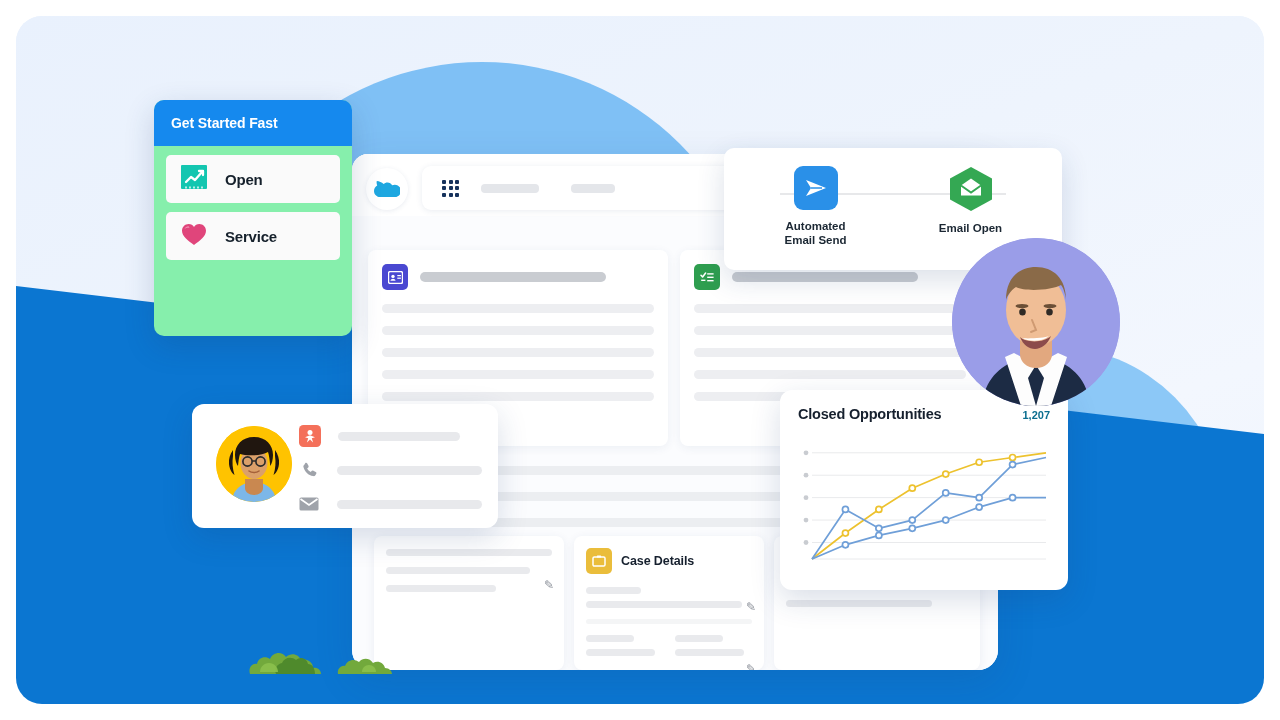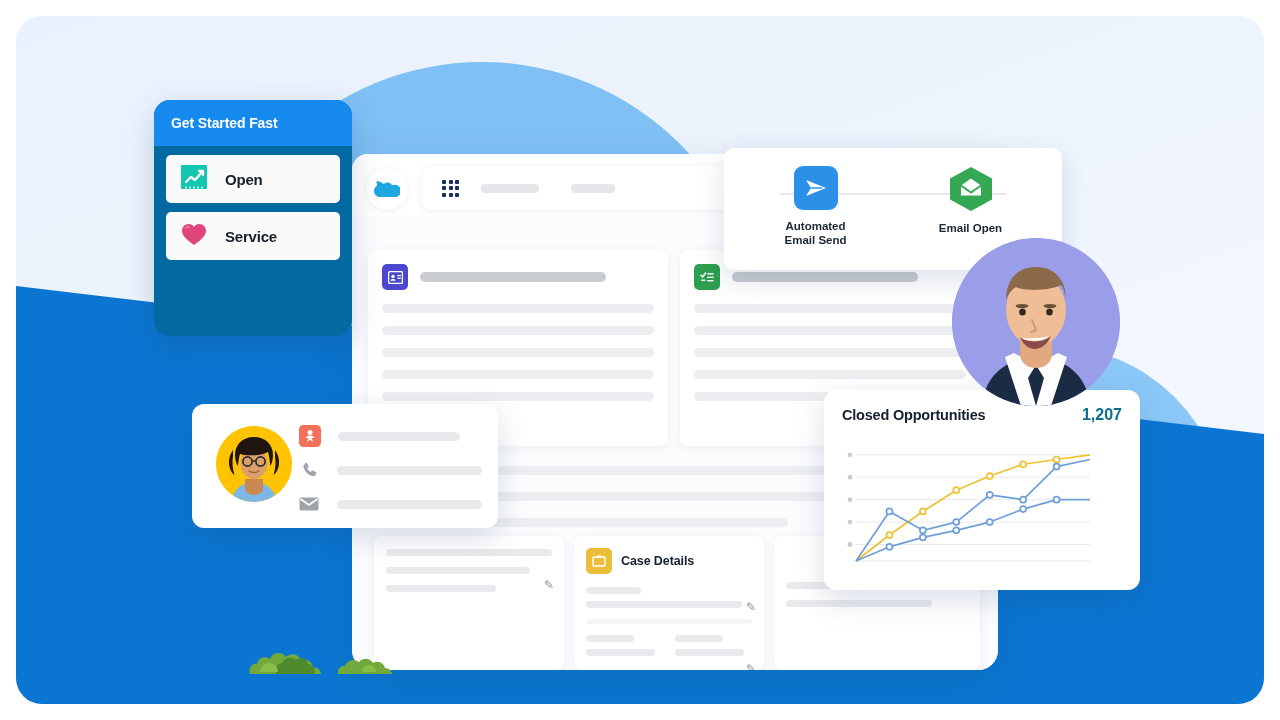--- a/index.html
+++ b/index.html
@@ -134,21 +134,21 @@
   .dlines .dl { height: 7px; border-radius: 4px; background: #e9eaed; margin-bottom: 11px; }
   .pencil { position: absolute; color: #8a8f98; font-size: 12px; }
 
   
   .bushes { position: absolute; left: 226px; top: 614px; width: 180px; height: 48px; }
 
   
   .gsf {
     position: absolute; left: 138px; top: 84px;
     width: 198px; height: 236px;
-    background: #0369a1; border-radius: 16px;
+    background: #86efac; border-radius: 10px;
     box-shadow: 0 10px 30px rgba(30,60,110,.20);
     overflow: hidden;
   }
   .gsf-header {
     height: 46px; background: #1589ee;
     display: flex; align-items: center; padding-left: 17px;
     color: #ffffff; font-size: 14px; font-weight: 700; letter-spacing: -.1px;
   }
   .gsf-item {
     margin: 9px 12px 0 12px; height: 48px;
@@ -183,29 +183,29 @@
   }
   .contact-av { position: absolute; left: 24px; top: 22px; width: 76px; height: 76px;
                 border-radius: 50%; background: #ffc300; overflow: hidden; }
   .contact-rows { position: absolute; left: 104px; top: 16px; right: 16px; }
   .crow { display: flex; align-items: center; height: 32px; margin-bottom: 2px; }
   .crow .ci { width: 28px; display: flex; align-items: center; justify-content: center; }
   .crow .cline { height: 9px; border-radius: 5px; background: #e8e9ec; margin-left: 14px; }
 
   
   .chart {
-    position: absolute; left: 808px; top: 374px;
-    width: 316px; height: 200px;
+    position: absolute; left: 764px; top: 374px;
+    width: 288px; height: 200px;
     background: #ffffff; border-radius: 12px;
     box-shadow: 0 10px 30px rgba(30,60,110,.17);
     padding: 16px 18px;
   }
   .chart-head { display: flex; align-items: baseline; justify-content: space-between; }
   .chart-title { font-size: 14.5px; font-weight: 700; color: #16202e; letter-spacing: -.2px; }
-  .chart-value { font-size: 16px; font-weight: 700; color: #0b6e8f; }
+  .chart-value { font-size: 11px; font-weight: 700; color: #0b6e8f; }
   .chart-body { position: relative; margin-top: 13px; height: 130px; }
 
   
   .man {
     position: absolute; left: 936px; top: 222px;
     width: 168px; height: 168px; border-radius: 50%;
     background: #9a9de8; overflow: hidden;
   }
 </style>
 </head>

